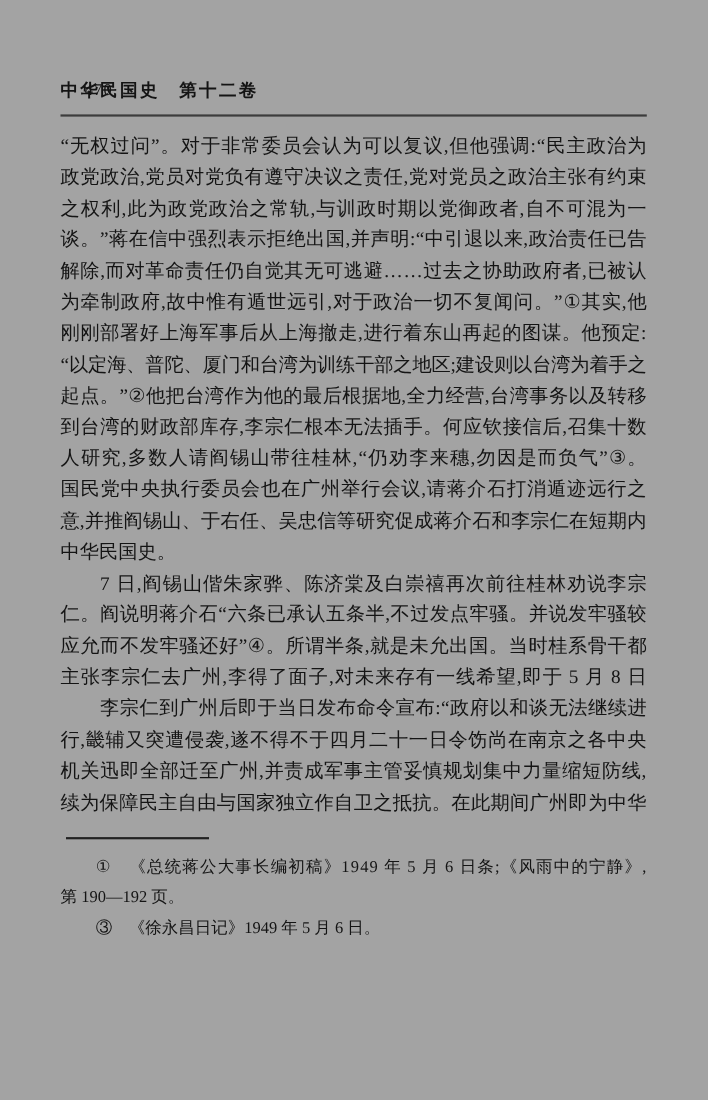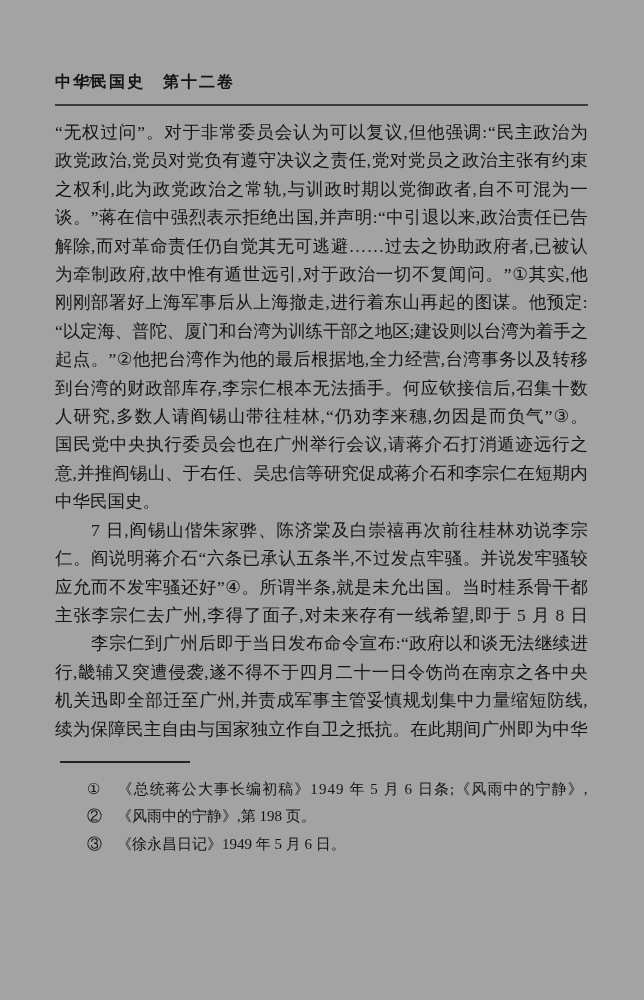--- a/index.html
+++ b/index.html
@@ -836,18 +836,18 @@
           <span>《</span>
           <span>风</span>
           <span>雨</span>
           <span>中</span>
           <span>的</span>
           <span>宁</span>
           <span>静</span>
           <span>》</span>
           <span>,</span>
         </div>
-      <div class="fline fl-ind">②　《风雨中的宁静》,第 198 页。</div>
+      <div class="fline">第 190—192 页。</div>
       <div class="fline fl-ind">③　《徐永昌日记》1949 年 5 月 6 日。</div>
     </div>
 
   </div>
 </div>
 
 </body></html>

